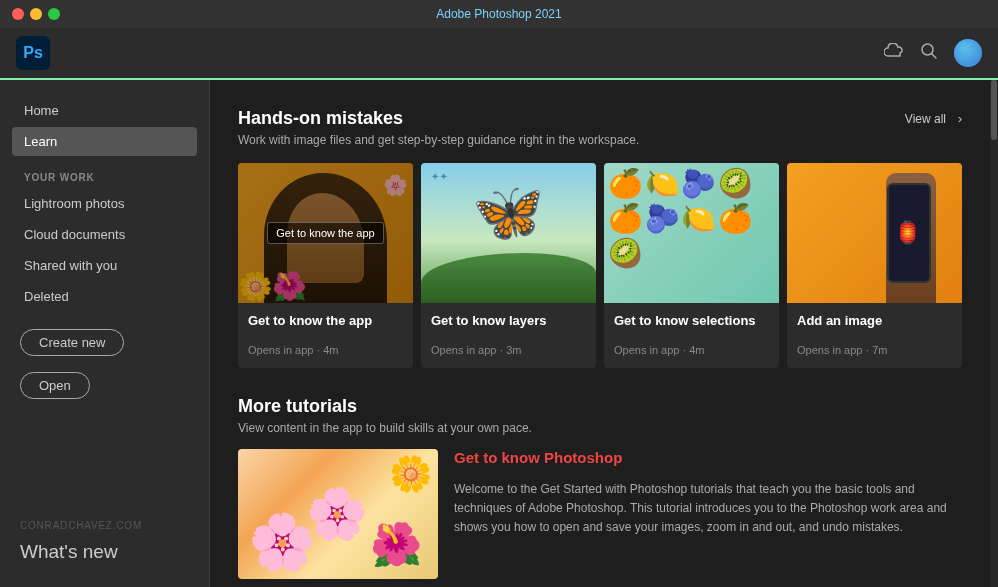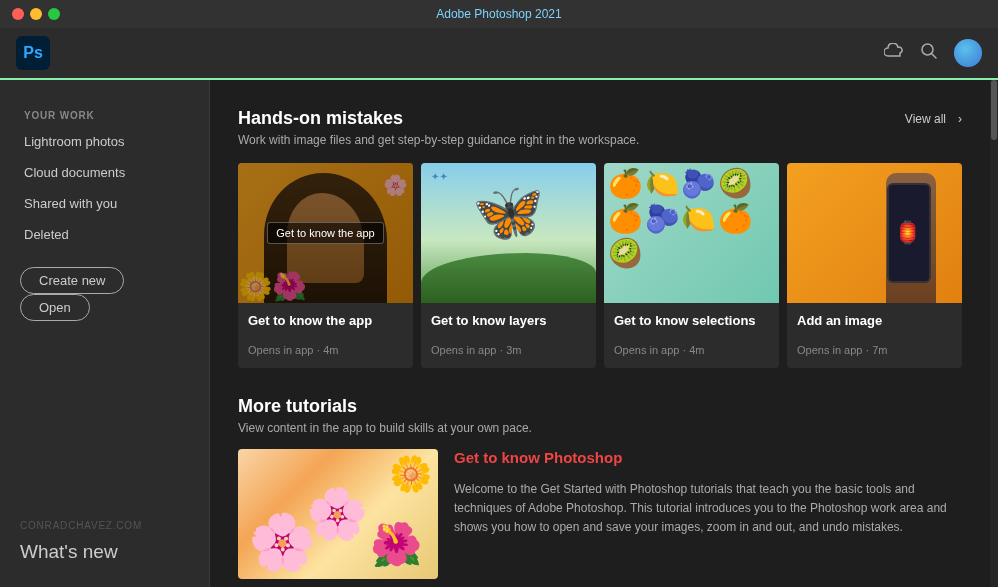--- a/index.html
+++ b/index.html
@@ -129,21 +129,21 @@
       color: #888;
       letter-spacing: 0.08em;
       text-transform: uppercase;
       padding: 14px 24px 6px;
       font-weight: 600;
     }
     .sidebar-actions {
       padding: 16px 20px;
       display: flex;
       flex-direction: column;
-      gap: 0;
+      gap: 16px;
     }
     .btn-create {
       border: 1.5px solid #aaa;
       background: transparent;
       color: #ccc;
       border-radius: 14px;
       padding: 5px 18px;
       font-size: 13px;
       cursor: pointer;
       text-align: center;
@@ -330,20 +330,24 @@
     </span>
     <div class="avatar">
       <div class="avatar-img"></div>
     </div>
   </div>
 </div>
 
 <div class="app-body">
 
   <div class="sidebar">
+    <div class="sidebar-nav">
+      <div class="sidebar-item">Home</div>
+      <div class="sidebar-item active">Learn</div>
+    </div>
 
     <div class="sidebar-section-label">YOUR WORK</div>
 
     <div class="sidebar-nav">
       <div class="sidebar-item">Lightroom photos</div>
       <div class="sidebar-item">Cloud documents</div>
       <div class="sidebar-item">Shared with you</div>
       <div class="sidebar-item">Deleted</div>
     </div>
 

